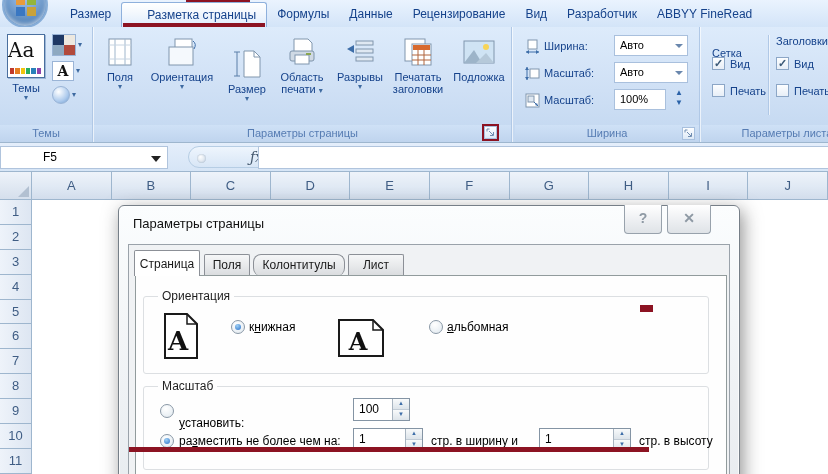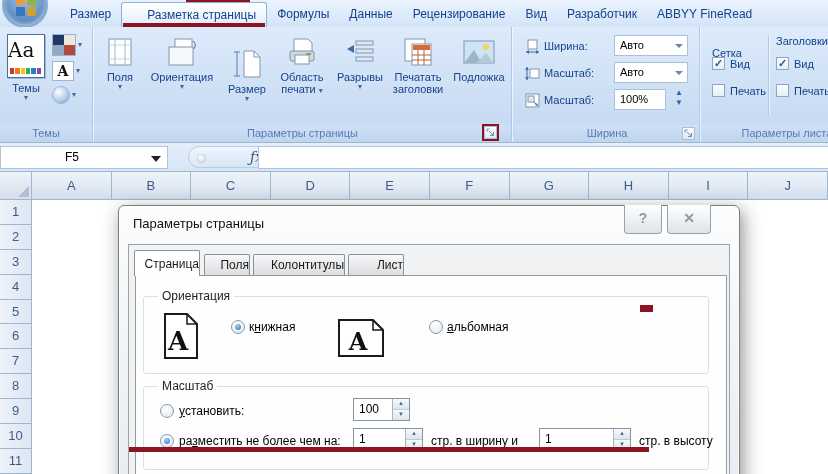--- a/index.html
+++ b/index.html
@@ -68,21 +68,21 @@
   .soptitle{position:absolute;font-size:11px;color:#15428b;}
   .cbrow{position:absolute;display:flex;align-items:center;gap:5px;font-size:11px;color:#15428b;}
   .cb{width:13px;height:13px;border:1px solid #8ca6c6;background:linear-gradient(#fdfeff,#e7eef7);
       font-size:11px;line-height:11px;text-align:center;color:#3c5a78;font-weight:bold;}
   .vsep{position:absolute;width:1px;background:#b0c8e6;box-shadow:1px 0 0 rgba(255,255,255,.6);}
 
   
   .fbar{position:absolute;left:0;top:143px;width:100%;height:29px;
         background:linear-gradient(#e4eefb,#d6e5f6);border-bottom:1px solid #9eb6ce;}
   .namebox{position:absolute;left:0;top:3px;width:168px;height:23px;background:#fff;
-           border:1px solid #b0c4dd;font-size:12px;color:#000;line-height:21px;padding-left:64px;}
+           border:1px solid #b0c4dd;font-size:12px;color:#000;line-height:21px;padding-left:42px;}
   .nb-arr{position:absolute;right:6px;top:9px;width:0;height:0;
           border-left:5px solid transparent;border-right:5px solid transparent;border-top:6px solid #222;}
   .fxpill{position:absolute;left:188px;top:3px;width:86px;height:22px;
           background:linear-gradient(#eef5fd,#d8e6f6);border:1px solid #b6cde4;
           border-radius:12px 0 0 12px;}
   .fxdot{position:absolute;left:8px;top:7px;width:9px;height:9px;border-radius:50%;
          background:radial-gradient(circle at 35% 30%,#fff,#c9d6e4);box-shadow:0 0 2px #9fb2c6 inset;}
   .fxg{position:absolute;right:10px;top:2px;font-family:"DejaVu Serif",serif;font-style:italic;
        font-size:14px;color:#44586e;}
   .finput{position:absolute;left:258px;top:3px;right:0;height:23px;background:#fff;
@@ -112,21 +112,21 @@
   .dlg-title{position:absolute;left:14px;top:10px;font-size:13px;color:#101010;}
   .dlg-btn{position:absolute;top:-1px;height:29px;text-align:center;line-height:27px;
            background:linear-gradient(#ffffff,#edeff2 55%,#dfe3e7);
            border:1px solid #98a2ac;border-top:none;border-radius:0 0 4px 4px;
            color:#8e99a4;font-weight:bold;font-size:14px;}
   .dlg-help{left:505px;width:38px;}
   .dlg-close{left:548px;width:44px;}
   .dlg-content{position:absolute;left:9px;right:9px;top:38px;height:256px;
                background:#f0f2f4;border:1px solid #9aa2aa;}
   .dtab{position:absolute;top:9px;height:22px;line-height:21px;font-size:12px;color:#1a1a1a;
-        text-align:right;background:linear-gradient(#f6f7f8,#e5e7e9 60%,#d9dbde);
+        text-align:center;background:linear-gradient(#f6f7f8,#e5e7e9 60%,#d9dbde);
         border:1px solid #8c9097;border-bottom:none;border-radius:2px 2px 0 0;z-index:2;}
   .dtab.active{top:5px;height:26px;line-height:27px;background:#fff;z-index:4;}
   .dpage{position:absolute;left:6px;top:30px;width:592px;height:224px;background:#fefefe;
          border:1px solid #919b9c;z-index:3;}
   .fieldset{position:absolute;border:1px solid #dcdfe2;border-radius:3px;}
   .legend{position:absolute;top:-8px;left:14px;background:#fefefe;padding:0 4px;font-size:12px;color:#1e1e1e;}
   .radio{position:absolute;width:14px;height:14px;border-radius:50%;border:1px solid #8a98a6;
          background:radial-gradient(circle at 40% 30%,#ffffff,#dfe8ef);}
   .radio.sel::after{content:"";position:absolute;left:3px;top:3px;right:3px;bottom:3px;border-radius:50%;
          background:radial-gradient(circle at 38% 30%,#9fd0f5,#2a71c9);}
@@ -430,21 +430,21 @@
   </div>
 
   <div class="dialog">
     <div class="dlg-title">Параметры страницы</div>
     <div class="dlg-btn dlg-help">?</div>
     <div class="dlg-btn dlg-close">✕</div>
 
     <div class="dlg-content">
       <div class="dtab active" style="left:5px;width:66px;">Страница</div>
       <div class="dtab" style="left:75px;width:46px;">Поля</div>
-      <div class="dtab" style="left:124px;width:92px;">Колонтитулы</div>
+      <div class="dtab" style="left:124px;width:92px;border-radius:8px;">Колонтитулы</div>
       <div class="dtab" style="left:219px;width:56px;">Лист</div>
 
       <div class="dpage">
 
         <div class="fieldset" style="left:7px;top:20px;width:566px;height:78px;">
           <span class="legend">Ориентация</span>
         </div>
         <svg class="pageicon" style="left:27px;top:36px;" width="36" height="48">
           <path d="M2,2 h22 l10,10 v34 h-32 z" fill="#fff" stroke="#1a1a1a" stroke-width="2"></path>
           <path d="M24,2 v10 h10" fill="none" stroke="#1a1a1a" stroke-width="1.5"></path>
@@ -458,21 +458,21 @@
           <text x="21" y="32" text-anchor="middle" font-family="DejaVu Serif,serif" font-size="24" font-weight="bold" fill="#111">A</text>
         </svg>
         <span class="radio" style="left:293px;top:44px;"></span>
         <span class="dlbl" style="left:311px;top:44px;"><span></span><u>а</u><span>льбомная</span></span>
         <span class="ann-dash" style="left:504px;top:29px;width:13px;height:7px;"></span>
 
         <div class="fieldset" style="left:7px;top:110px;width:566px;height:84px;">
           <span class="legend">Масштаб</span>
         </div>
         <span class="radio" style="left:24px;top:128px;"></span>
-        <span class="dlbl" style="left:43px;top:128px;"><span></span><u>у</u><span>становить:</span></span>
+        <span class="dlbl" style="left:43px;top:140px;"><span></span><u>у</u><span>становить:</span></span>
         <span class="spin" style="left:217px;top:122px;width:57px;">
           <span class="spin-val">100</span>
           <span class="spin-btns">
               <span class="sb up">▲</span>
               <span class="sb">▼</span>
             </span>
         </span>
 
         <span class="radio sel" style="left:24px;top:158px;"></span>
         <span class="dlbl" style="left:43px;top:158px;"><span>ра</span><u>з</u><span>местить не более чем на:</span></span>

